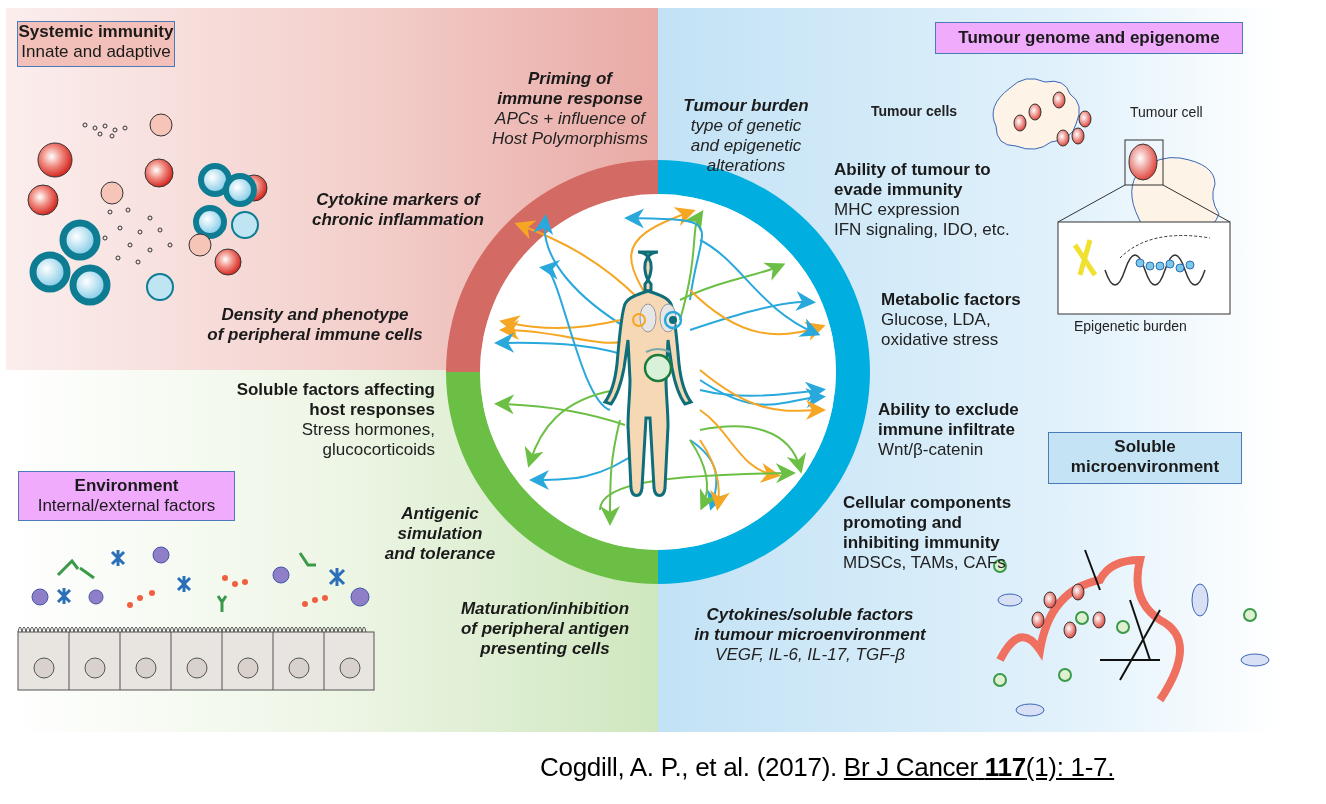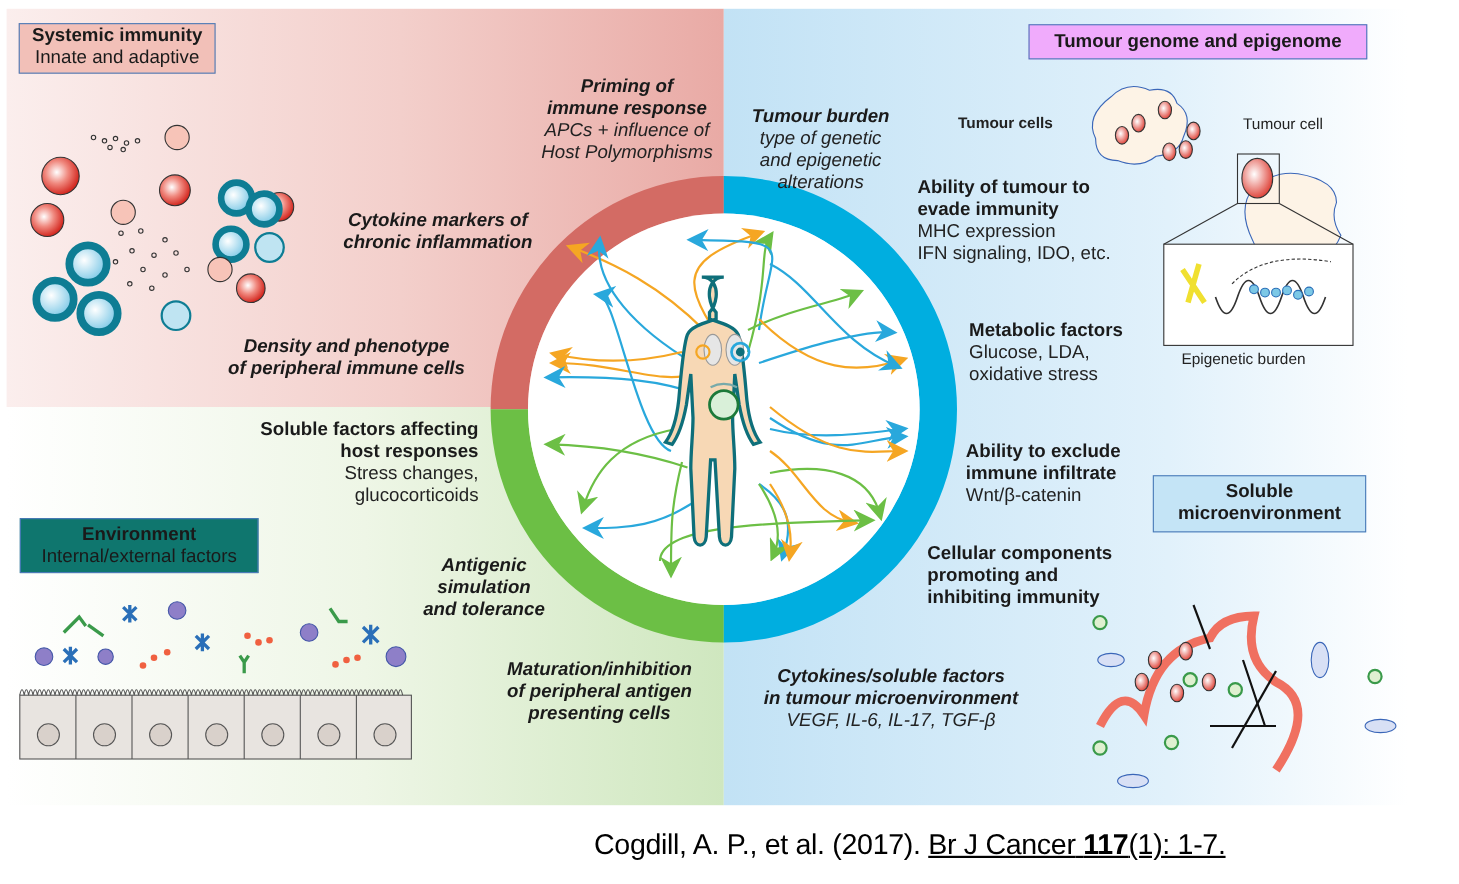--- a/index.html
+++ b/index.html
@@ -251,28 +251,28 @@
       </g>
     <g stroke="#111" stroke-width="2">
         <line x1="1085" y1="550" x2="1100" y2="590"></line>
         <line x1="1130" y1="600" x2="1150" y2="660"></line>
         <line x1="1100" y1="660" x2="1160" y2="660"></line>
         <line x1="1120" y1="680" x2="1160" y2="610"></line>
       </g>
   </g>
 </svg>
 
-<div class="box" style="left:17px;top:21px;width:179px;height:46px;background:#f2c0b8;">
+<div class="box" style="left:17px;top:21px;width:158px;height:46px;background:#f2c0b8;">
   <b>Systemic immunity</b>
   <span>Innate and adaptive</span>
 </div>
 <div class="box" style="left:935px;top:22px;width:308px;height:32px;background:#f0abfc;padding-top:5px;">
   <b>Tumour genome and epigenome</b>
 </div>
-<div class="box" style="left:18px;top:471px;width:217px;height:50px;background:#0f766e;padding-top:4px;">
+<div class="box" style="left:18px;top:471px;width:217px;height:50px;background:#f0abfc;padding-top:4px;">
   <b>Environment</b>
   <span>Internal/external factors</span>
 </div>
 <div class="box" style="left:1048px;top:432px;width:194px;height:52px;background:#c4e4f6;padding-top:4px;">
   <b>Soluble</b>
   <b>microenvironment</b>
 </div>
 
 <div class="lbl center" style="left:460px;top:69px;width:220px;">
   <span class="t">Priming of</span>
@@ -306,21 +306,21 @@
   <span class="s">Glucose, LDA,</span>
   <span class="s">oxidative stress</span>
 </div>
 <span class="small" style="left:871px;top:103px;font-weight:bold;">Tumour cells</span>
 <span class="small" style="left:1130px;top:104px;">Tumour cell</span>
 <span class="small" style="left:1074px;top:318px;">Epigenetic burden</span>
 
 <div class="lbl right" style="left:180px;top:380px;width:255px;">
   <span class="t">Soluble factors affecting</span>
   <span class="t">host responses</span>
-  <span class="s">Stress changes,</span>
+  <span class="s">Stress hormones,</span>
   <span class="s">glucocorticoids</span>
 </div>
 <div class="lbl center" style="left:370px;top:504px;width:140px;">
   <span class="t">Antigenic</span>
   <span class="t">simulation</span>
   <span class="t">and tolerance</span>
 </div>
 <div class="lbl center" style="left:435px;top:599px;width:220px;">
   <span class="t">Maturation/inhibition</span>
   <span class="t">of peripheral antigen</span>
@@ -329,20 +329,21 @@
 
 <div class="lbl left" style="left:878px;top:400px;width:180px;">
   <span class="t">Ability to exclude</span>
   <span class="t">immune infiltrate</span>
   <span class="s">Wnt/β-catenin</span>
 </div>
 <div class="lbl left" style="left:843px;top:493px;width:220px;">
   <span class="t">Cellular components</span>
   <span class="t">promoting and</span>
   <span class="t">inhibiting immunity</span>
+  <span class="s">MDSCs, TAMs, CAFs</span>
 </div>
 <div class="lbl center" style="left:660px;top:605px;width:300px;">
   <span class="t">Cytokines/soluble factors</span>
   <span class="t">in tumour microenvironment</span>
   <span class="s">VEGF, IL-6, IL-17, TGF-β</span>
 </div>
 
 <div class="citation">
   <span>Cogdill, A. P., et al. (2017).</span>
   <u><span>Br J Cancer</span> <b>117</b><span>(1): 1-7.</span></u>

